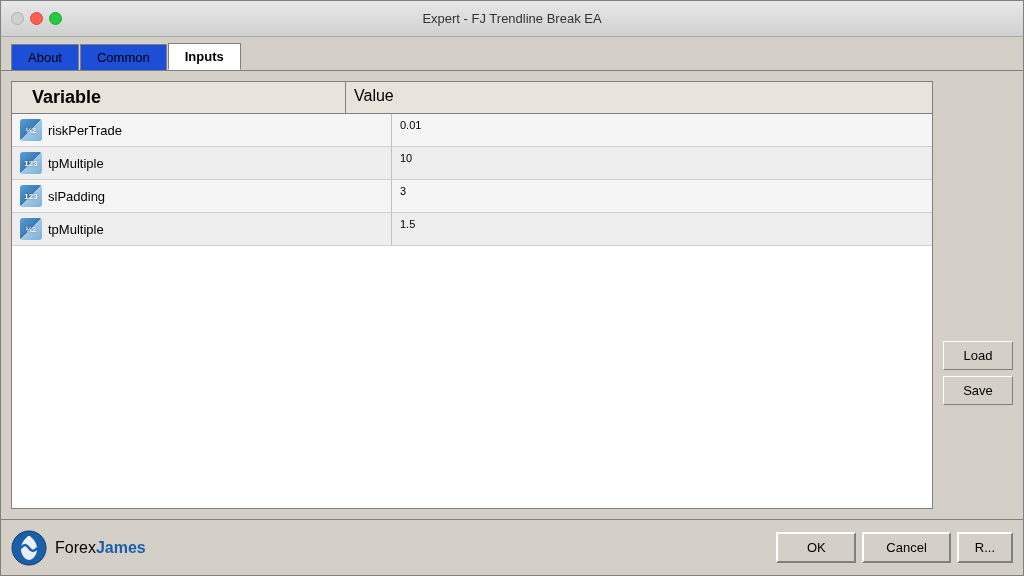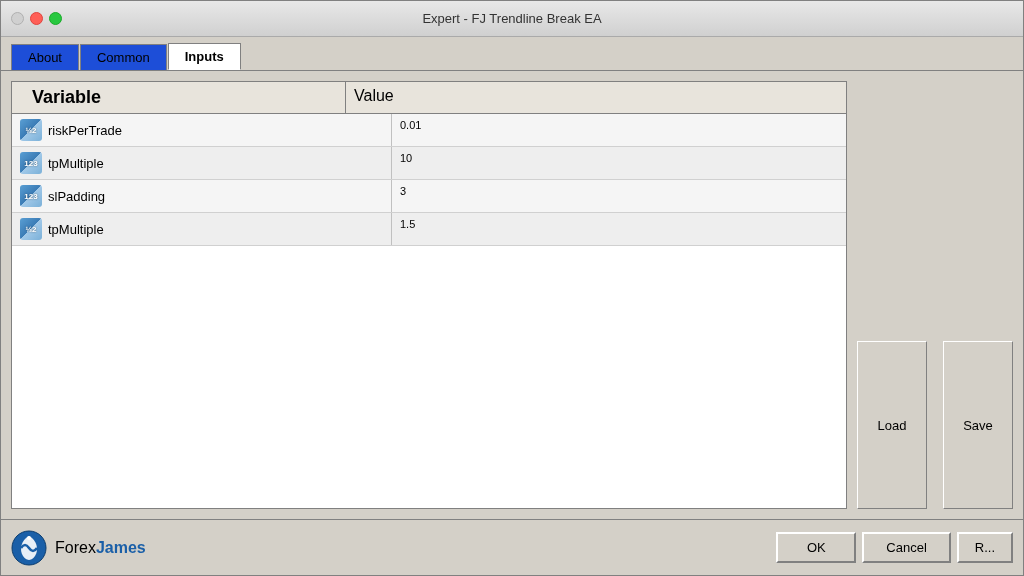--- a/index.html
+++ b/index.html
@@ -185,22 +185,22 @@
     .type-icon-label {
       font-size: 8px;
       font-weight: bold;
       color: white;
       text-shadow: 0 0 2px rgba(0,0,0,0.5);
     }
 
     
     .side-buttons {
       display: flex;
-      flex-direction: row;
-      gap: 16px;
+      flex-direction: column;
+      gap: 6px;
       padding-top: 260px;
     }
 
     .side-btn {
       padding: 6px 16px;
       background: #d4d0c8;
       border: 1px solid #808080;
       border-top-color: #ffffff;
       border-left-color: #ffffff;
       cursor: pointer;

